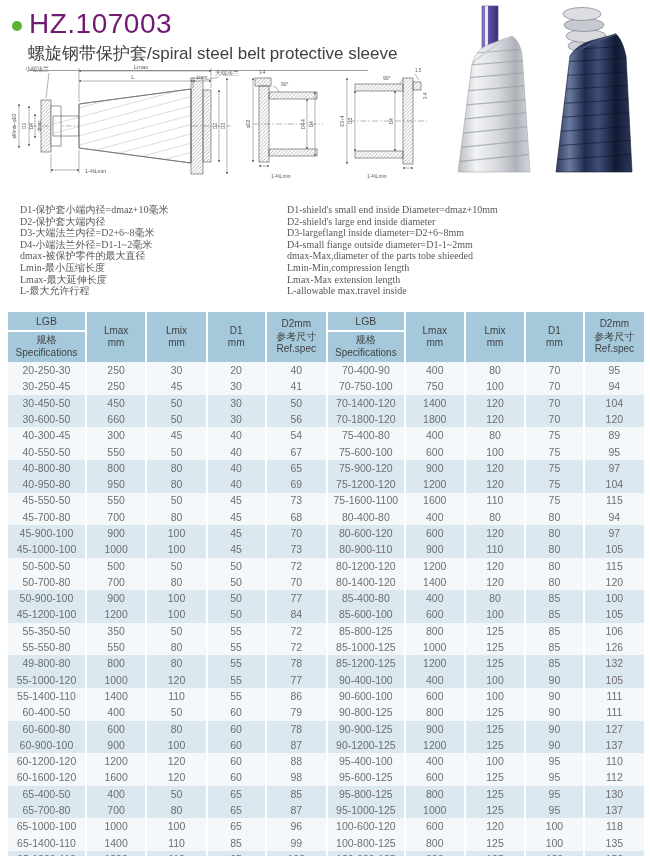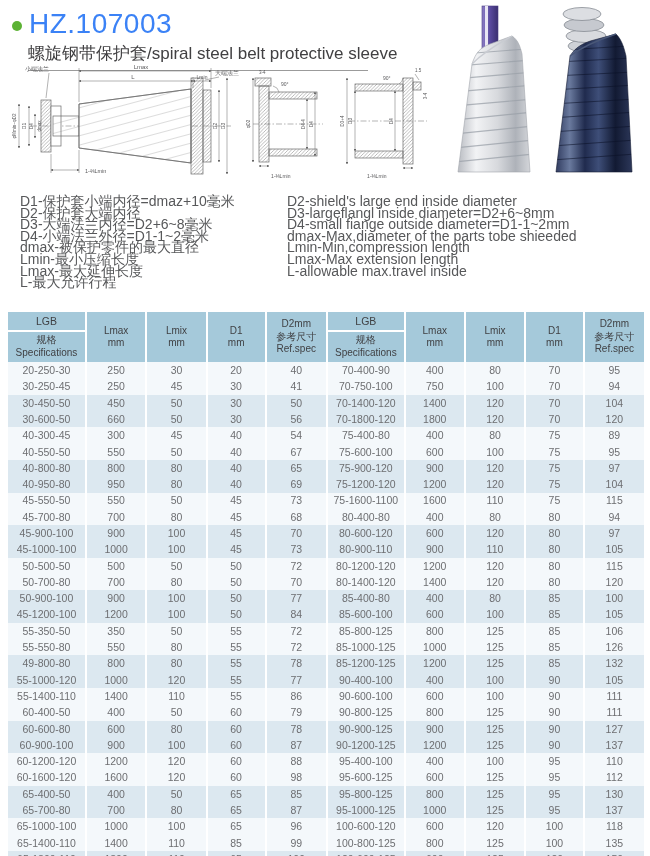--- a/index.html
+++ b/index.html
@@ -3,33 +3,33 @@
 <meta charset="utf-8">
 <style>
   html,body{margin:0;padding:0;background:#fff;}
   .page{
     position:relative;width:650px;height:856px;background:#fff;overflow:hidden;
     font-family:"Liberation Sans","DejaVu Sans",sans-serif;color:#3d3e40;
   }
   
   .title-block{position:absolute;top:8px;left:12px;display:flex;align-items:center;}
   .dot{width:10px;height:10px;border-radius:50%;background:var(--accent-green,#5cb234);margin-right:7px;margin-top:4px;}
-  .model{font-size:28px;letter-spacing:.5px;color:#3b82f6;}
+  .model{font-size:28px;letter-spacing:.5px;color:#701a75;}
   .subtitle{
     position:absolute;top:42px;left:28px;width:340px;font-size:17px;color:#414042;
     padding-bottom:5px;border-bottom:1px solid #9b9b9b;white-space:nowrap;
   }
   
   .drawing{position:absolute;left:4px;top:62px;width:430px;height:122px;}
   .drawing text{fill:#5a5a5c;font-family:"Liberation Sans","DejaVu Sans",sans-serif;}
   
   .photoA{position:absolute;left:446px;top:4px;width:96px;height:172px;}
   .photoB{position:absolute;left:546px;top:4px;width:96px;height:172px;}
   
-  .legend{position:absolute;top:196px;font-size:14px;color:#57585a;line-height:11.6px;}
+  .legend{position:absolute;top:204px;font-size:10px;color:#57585a;line-height:11.6px;font-family:Liberation Serif, serif;}
   .legend p{margin:0;white-space:nowrap;}
   .legend-zh{left:20px;}
   .legend-en{left:287px;}
   
   .tables{position:absolute;left:8px;top:302px;width:636px;display:flex;}
   .tables table{width:50%;border-collapse:collapse;table-layout:fixed;margin-top:10px;}
   .tables th{
     background:var(--header-blue,#a5c9da);color:#404144;font-weight:normal;
     font-size:10px;line-height:1.25;padding:3px 0;vertical-align:middle;height:39px;
   }
@@ -234,20 +234,21 @@
     <p>D1-保护套小端内径=dmaz+10毫米</p>
     <p>D2-保护套大端内径</p>
     <p>D3-大端法兰内径=D2+6~8毫米</p>
     <p>D4-小端法兰外径=D1-1~2毫米</p>
     <p>dmax-被保护零件的最大直径</p>
     <p>Lmin-最小压缩长度</p>
     <p>Lmax-最大延伸长度</p>
     <p>L-最大允许行程</p>
   </div>
   <div class="legend legend-en">
+    <p>D1-shield's small end inside Diameter=dmaz+10mm</p>
     <p>D2-shield's large end inside diameter</p>
     <p>D3-largeflangl inside diameter=D2+6~8mm</p>
     <p>D4-small fiange outside diameter=D1-1~2mm</p>
     <p>dmax-Max,diameter of the parts tobe shieeded</p>
     <p>Lmin-Min,compression length</p>
     <p>Lmax-Max extension length</p>
     <p>L-allowable max.travel inside</p>
   </div>
 
   <div class="tables">

